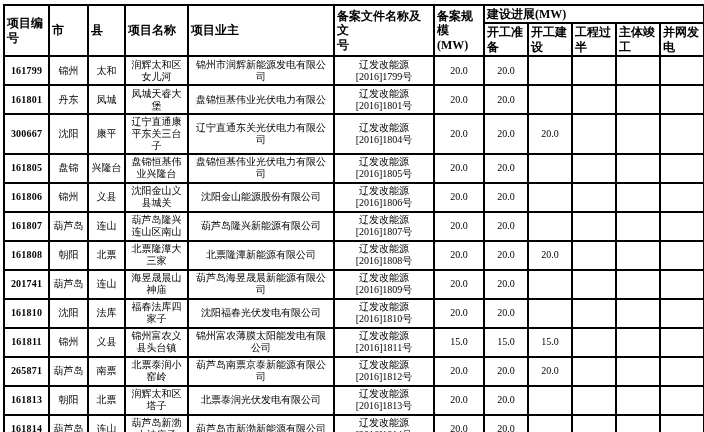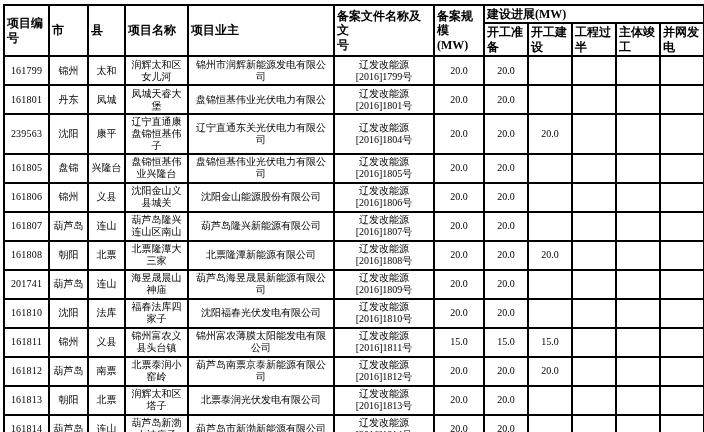--- a/index.html
+++ b/index.html
@@ -38,21 +38,21 @@
   thead tr.group-row th { height: 14px; }
   thead tr.sub-row th { height: 28px; margin-left: 28px; }
   table.projects td {
     font-size: 10px;
     height: 25px;
     text-align: center;
     line-height: 1.18;
     white-space: pre-line;
   }
   td.c-id {
-    font-weight: normal;
+    font-weight: bold;
     font-size: 10.5px;
     letter-spacing: 0.2px;
     border-radius: 9px;
   }
   td.c-num {
     text-align: right;
     padding-right: 4px;
     font-size: 10.5px;
     white-space: nowrap;
   }
@@ -133,25 +133,25 @@
 [2016]1801号</td>
     <td class="c-num">20.0</td>
     <td class="c-num">20.0</td>
     <td class="c-num"></td>
     <td class="c-num"></td>
     <td class="c-num"></td>
     <td class="c-num"></td>
   </tr>
 
   <tr>
-    <td class="c-id">239563</td>
+    <td class="c-id">300667</td>
     <td>沈阳</td>
     <td>康平</td>
     <td>辽宁直通康
-盘锦恒基伟
+平东关三台
 子</td>
     <td>辽宁直通东关光伏电力有限公
 司</td>
     <td>辽发改能源
 [2016]1804号</td>
     <td class="c-num">20.0</td>
     <td class="c-num">20.0</td>
     <td class="c-num">20.0</td>
     <td class="c-num"></td>
     <td class="c-num"></td>
@@ -274,21 +274,21 @@
 [2016]1811号</td>
     <td class="c-num">15.0</td>
     <td class="c-num">15.0</td>
     <td class="c-num">15.0</td>
     <td class="c-num"></td>
     <td class="c-num"></td>
     <td class="c-num"></td>
   </tr>
 
   <tr>
-    <td class="c-id">161812</td>
+    <td class="c-id">265871</td>
     <td>葫芦岛</td>
     <td>南票</td>
     <td>北票泰润小
 窑岭</td>
     <td>葫芦岛南票京泰新能源有限公
 司</td>
     <td>辽发改能源
 [2016]1812号</td>
     <td class="c-num">20.0</td>
     <td class="c-num">20.0</td>

